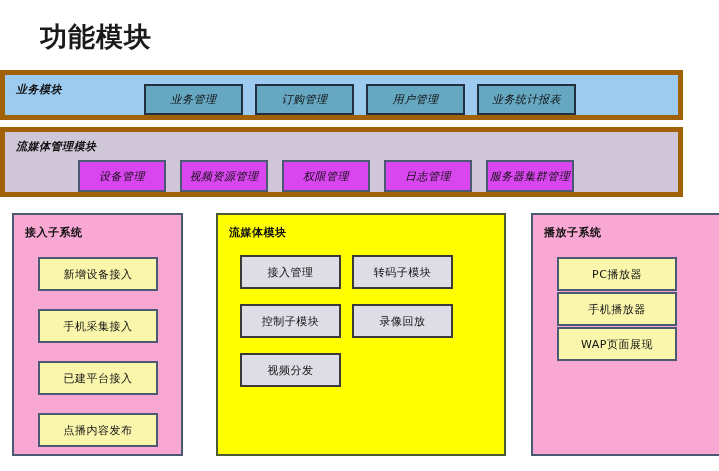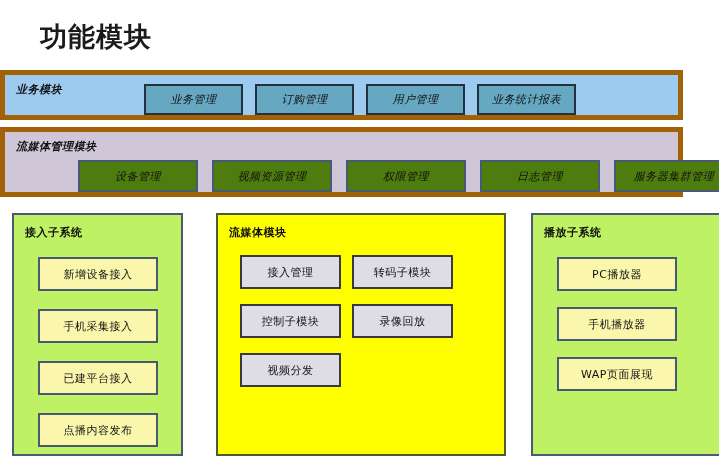--- a/index.html
+++ b/index.html
@@ -81,35 +81,35 @@
     letter-spacing: 0.5px;
     text-align: center;
   }
   .btn-blue {
     width: 99px;
     height: 31px;
     background: #66a7c2;
     border: 2px solid #22303f;
   }
   .btn-yellow {
-    width: 120px;
+    width: 88px;
     height: 32px;
-    background: #4d7c0f;
+    background: #d946ef;
     border: 2px solid #4a5a73;
   }
 
   
   .panel {
     position: absolute;
     top: 213px;
     height: 243px;
     box-sizing: border-box;
     border: 2px solid #4a5a73;
   }
-  .panel-gray { background: #bef264; }
+  .panel-gray { background: #f9a8d4; }
   .panel-yellow {
     background: #ffff00;
     border-color: #4d5b33;
   }
   #panel-access { left: 12px;  width: 171px; }
   #panel-stream { left: 216px; width: 290px; }
   #panel-play   { left: 531px; width: 192px; }
 
   .panel-label {
     position: absolute;
@@ -121,21 +121,21 @@
     letter-spacing: 0.5px;
   }
 
   .panel-items {
     position: absolute;
     top: 42px;
     display: flex;
     flex-direction: column;
   }
   #access-items { left: 24px; gap: 18px; }
-  #play-items   { left: 24px; gap: 16px; align-items: center; }
+  #play-items   { left: 24px; gap: 1px; align-items: center; }
 
   .item-yellow {
     box-sizing: border-box;
     width: 120px;
     height: 34px;
     background: #faf7ad;
     border: 2px solid #4a5a73;
     display: flex;
     align-items: center;
     justify-content: center;

